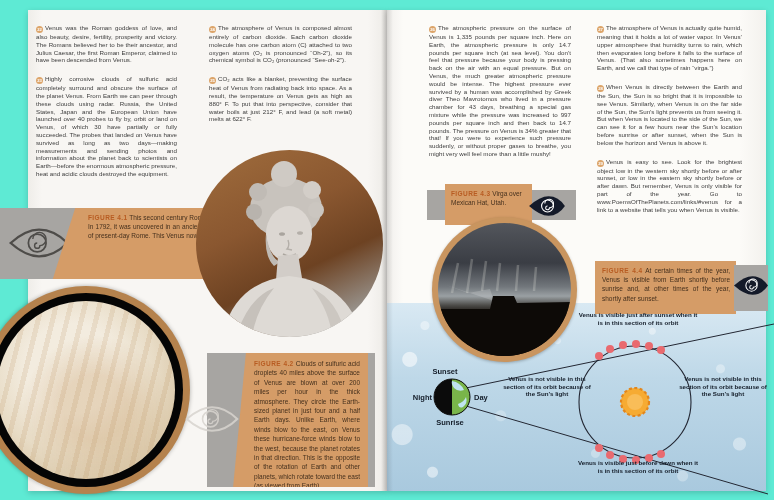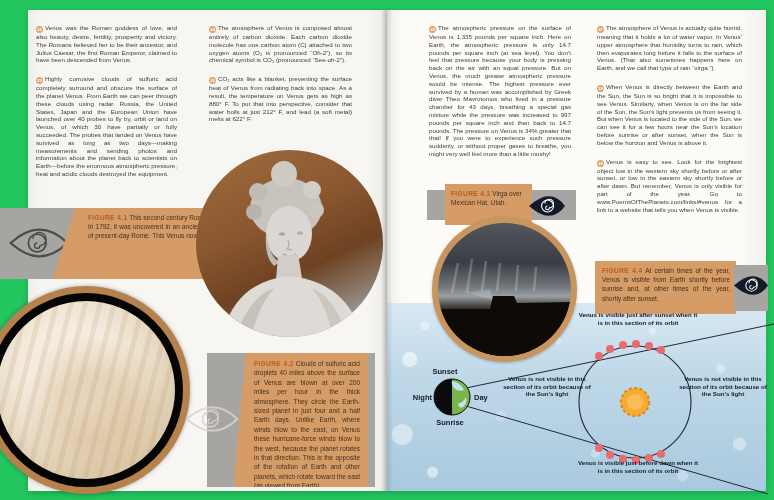--- a/index.html
+++ b/index.html
@@ -1,17 +1,17 @@
 <!DOCTYPE html>
 <html><head>
 <meta charset="utf-8">
 <style>
   html,body{margin:0;padding:0;background:#fdfdfd;}
   .canvas{position:relative;width:774px;height:500px;overflow:hidden;
-    font-family:"Liberation Sans",sans-serif;background:#22c55e;}
+    font-family:"Liberation Sans",sans-serif;background:#5eead4;}
   .abs{position:absolute;}
   .page{position:absolute;top:10px;height:481px;box-shadow:0 2px 6px rgba(0,0,0,.18);}
   .page-left{left:28px;width:359px;background:linear-gradient(90deg,#efede9 0,#f8f6f3 14px,#f8f6f3 340px,#eceae6 100%);}
   .page-right{left:387px;width:379px;background:linear-gradient(90deg,#f1efec 0,#fcfbf8 16px,#fcfbf8 352px,#f3f1ed 100%);}
   .spine{position:absolute;left:381px;top:10px;width:12px;height:481px;
     background:linear-gradient(90deg,rgba(0,0,0,0) 0,rgba(0,0,0,.14) 45%,rgba(0,0,0,.10) 55%,rgba(0,0,0,0) 100%);}
   .col{position:absolute;font-size:6.2px;line-height:7.8px;color:#3c3c3c;text-align:justify;}
   .para{margin:0 0 11px 0;}
   .pnum{display:inline-block;width:7px;height:7px;border-radius:50%;background:#dca469;color:#fff;
     font-size:4.2px;line-height:7px;text-align:center;vertical-align:-1px;margin-right:2px;font-weight:bold;}

